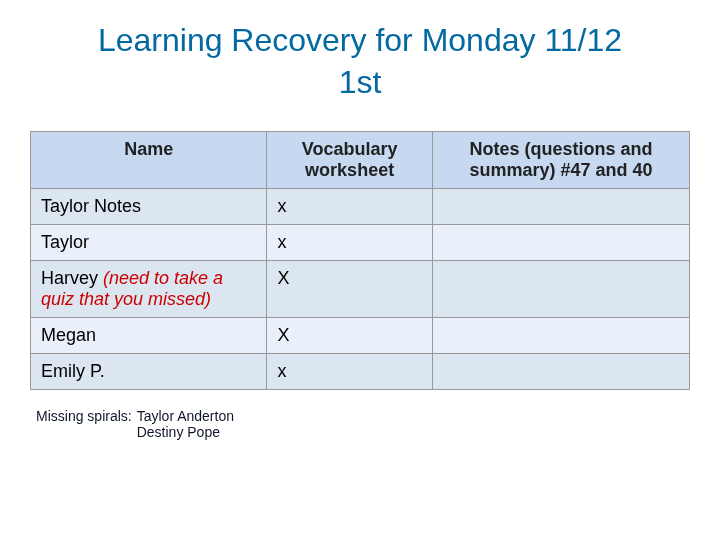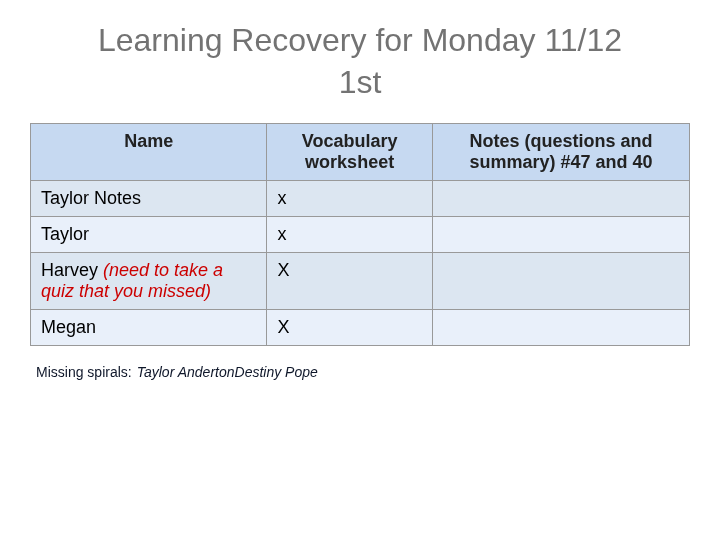--- a/index.html
+++ b/index.html
@@ -11,22 +11,22 @@
       overflow: hidden;
     }
     .page {
       padding: 20px 30px;
     }
     .title {
       font-size: 32px;
       font-weight: normal;
       text-align: center;
       line-height: 1.3;
-      margin-bottom: 20px;
-      color: #737373;
+      margin-bottom: 28px;
+      color: #0369a1;
     }
     table {
       width: 660px;
       border-collapse: collapse;
       margin-bottom: 18px;
     }
     th, td {
       border: 1px solid #999;
       padding: 7px 10px;
       font-size: 18px;
@@ -56,22 +56,21 @@
     }
     .missing-row {
       display: flex;
     }
     .missing-label {
       white-space: nowrap;
       margin-right: 5px;
     }
     .missing-names {
       display: flex;
-      flex-direction: row;
-      font-style: italic;
+      flex-direction: column;
     }
   </style>
 </head>
 <body>
 
 <div class="page">
   <h1 class="title">
     <span>Learning Recovery for Monday 11/12</span><br>
     <span>1st</span>
   </h1>
@@ -98,20 +97,25 @@
         <tr>
           <td><span>Harvey </span><span class="highlight-red">(need to take a quiz that you missed)</span></td>
           <td>X</td>
           <td></td>
         </tr>
         <tr>
           <td>Megan</td>
           <td>X</td>
           <td></td>
         </tr>
+        <tr>
+          <td>Emily P.</td>
+          <td>x</td>
+          <td></td>
+        </tr>
       </tbody>
   </table>
 
   <div class="missing-section missing-row">
     <span class="missing-label">Missing spirals:</span>
     <div class="missing-names" id="missing-names">
         <span>Taylor Anderton</span>
         <span>Destiny Pope</span>
       </div>
   </div>

